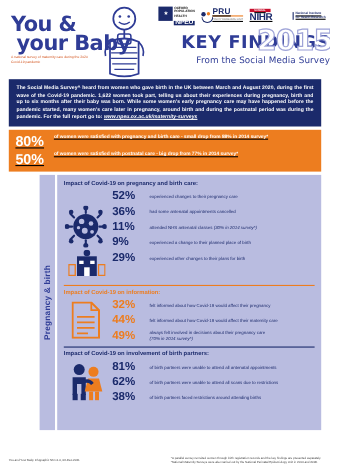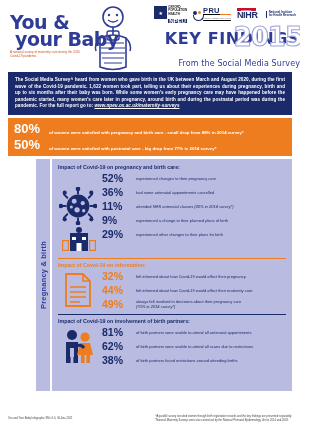--- a/index.html
+++ b/index.html
@@ -28,41 +28,41 @@
   .npeu-txt .l{font-size:2.9px;font-weight:bold;color:#111;display:block;}
   .npeu-big{background:#1B2A6B;color:#fff;font-size:6.2px;font-weight:bold;padding:0 1px;display:inline-block;margin-top:0.5px;letter-spacing:-0.2px;}
   .pru-logo{display:flex;align-items:flex-end;gap:1px;text-decoration:underline;}
   .pru-mark{width:9px;height:10px;position:relative;}
   .pru-mark .d1{position:absolute;left:0;top:0;width:4px;height:4px;border-radius:50%;background:#1B2A6B;}
   .pru-mark .d2{position:absolute;left:4.5px;top:0.5px;width:3px;height:3px;border-radius:50%;background:#ED7D1F;}
   .pru-mark .arc{position:absolute;left:0;bottom:0;width:9px;height:5px;border:1.4px solid #1B2A6B;border-top:none;border-radius:0 0 9px 9px;}
   .pru-txt{line-height:6px;}
   .pru-txt .p{font-size:7.5px;font-weight:bold;color:#1B2A6B;letter-spacing:0.3px;display:block;}
   .pru-txt .s{font-size:2.3px;color:#666;display:block;border-top:0.5px solid #ED7D1F;padding-top:0.3px;}
-  .nihr-logo{display:flex;align-items:center;gap:8px;}
+  .nihr-logo{display:flex;align-items:center;gap:18px;text-decoration:underline;}
   .nihr-left{}
   .nihr-bar{background:#C8102E;height:3px;width:19px;display:flex;align-items:center;justify-content:center;}
   .nihr-bar span{color:#fff;font-size:2.2px;font-weight:bold;letter-spacing:-0.1px;}
   .nihr-name{font-size:9px;font-weight:bold;color:#1B2A6B;letter-spacing:-0.3px;line-height:9px;}
   .nihr-sub{font-size:2.9px;color:#1B2A6B;line-height:3.4px;border-left:0.7px solid #1B2A6B;padding-left:2px;font-weight:bold;}
 
   .kf-block{position:absolute;right:0;top:30px;width:150px;text-align:right;}
   .kf-wrap{position:relative;display:inline-block;}
   .kf-title{font-family:"DejaVu Sans",sans-serif;font-size:16px;font-weight:bold;color:#2F3C96;letter-spacing:0.6px;line-height:18px;}
   .kf-2020{position:absolute;right:-2px;top:-8px;font-family:"DejaVu Sans",sans-serif;font-size:26px;font-weight:bold;color:#fff;-webkit-text-stroke:1.1px #9FA4D8;letter-spacing:-1px;pointer-events:none;}
-  .kf-sub{font-family:"DejaVu Sans",sans-serif;font-size:8px;color:#2F3C96;margin-top:11px;letter-spacing:0.1px;}
+  .kf-sub{font-family:"DejaVu Sans",sans-serif;font-size:8px;color:#2F3C96;margin-top:1px;letter-spacing:0.1px;}
 
   
   .intro{background:#1B2A6B;color:#ffffff;margin:0 8px;padding:5px 7px 5px 7px;box-sizing:border-box;}
   .intro p{margin:0;font-size:4.6px;line-height:6.6px;text-align:justify;font-weight:bold;letter-spacing:0.05px;}
   .intro .url{font-style:italic;text-decoration:underline;font-weight:bold;}
 
   
   .orange-band{background:#ED7D1F;margin:3px 8px 0 8px;padding:3px 6px 4px 6px;box-sizing:border-box;}
-  .ob-row{display:flex;align-items:flex-end;gap:2px;}
+  .ob-row{display:flex;align-items:flex-start;gap:2px;text-decoration:underline;}
   .ob-row + .ob-row{margin-top:1px;}
   .ob-pct{color:#ffffff;font-size:13px;font-weight:bold;width:33px;flex:none;line-height:15px;}
   .ob-txt{color:#ffffff;font-size:4.4px;font-weight:bold;line-height:5.6px;}
 
   
   .body-wrap{display:flex;margin:3px 8px 0 8px;height:232px;padding-left:28px;}
   .vtab{width:14px;background:#B9BCE0;position:relative;flex:none;}
   .vtab span{position:absolute;left:50%;top:50%;transform:translate(-50%,-50%) rotate(-90deg);white-space:nowrap;font-size:7.5px;font-weight:bold;color:#2F3C96;letter-spacing:0.2px;}
   .panel{flex:1;background:#B9BCE0;margin-left:2px;padding:5px 6px 4px 6px;box-sizing:border-box;}
 

